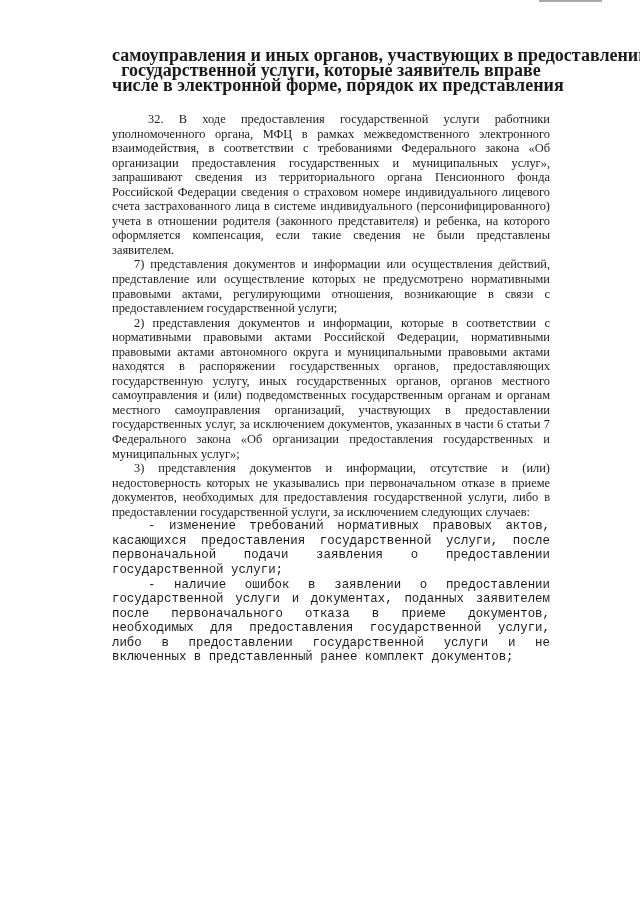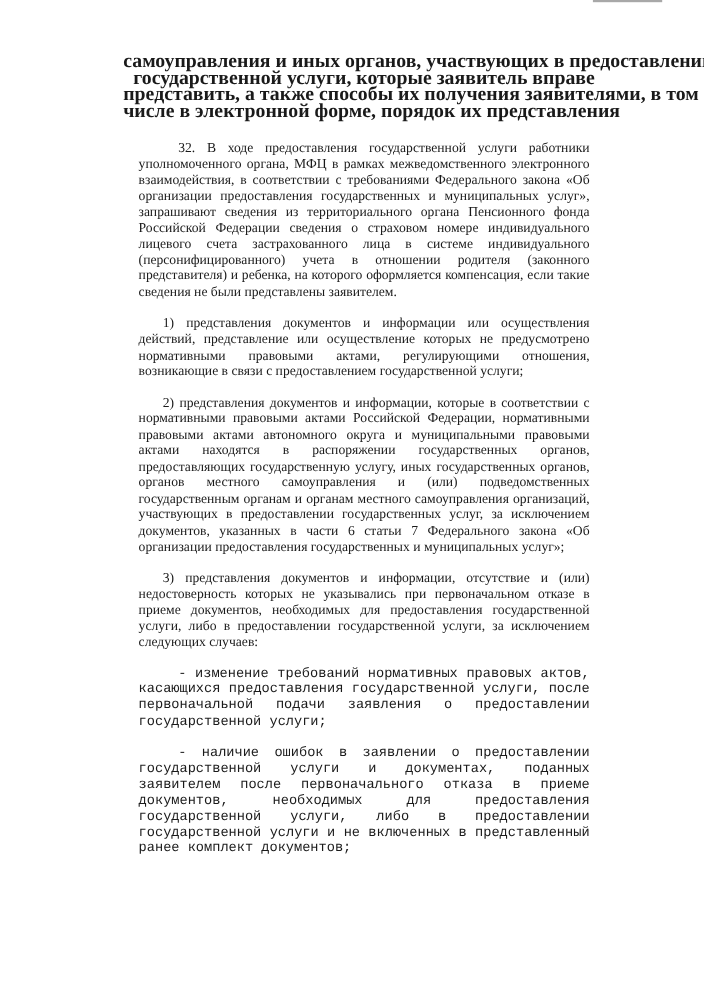--- a/index.html
+++ b/index.html
@@ -35,38 +35,37 @@
       font-size: 18px;
       line-height: 15px;
       margin: 0 0 19px 0;
     }
     .heading span { display: block; white-space: nowrap; }
     .para {
       font-size: 12.4px;
       line-height: 14.55px;
       text-align: justify;
       text-indent: 36px;
-      margin: 14px;
+      margin: 0;
     }
     .para.item { text-indent: 22px; }
     .para.dash { text-indent: 36px; font-family: Liberation Mono, monospace; }
     .para.p34 { text-indent: 36px; }
   </style>
 </head>
 <body>
 
 <div class="top-bar"></div>
 
 <div class="page">
   <div class="heading">
     <span>самоуправления и иных органов, участвующих в предоставлении</span>
     <span>государственной услуги, которые заявитель вправе</span>
-    <span>представить, а также способы их получения заявителями, в том</span>
     <span>числе в электронной форме, порядок их представления</span>
   </div>
 
   <p class="para">32. В ходе предоставления государственной услуги работники уполномоченного органа, МФЦ в рамках межведомственного электронного взаимодействия, в соответствии с требованиями Федерального закона «Об организации предоставления государственных и муниципальных услуг», запрашивают сведения из территориального органа Пенсионного фонда Российской Федерации сведения о страховом номере индивидуального лицевого счета застрахованного лица в системе индивидуального (персонифицированного) учета в отношении родителя (законного представителя) и ребенка, на которого оформляется компенсация, если такие сведения не были представлены заявителем.</p>
-  <p class="para item">1) представления документов и информации или осуществления действий, представление или осуществление которых не предусмотрено нормативными правовыми актами, регулирующими отношения, возникающие в связи с предоставлением государственной услуги;</p>
+  <p class="para item">7) представления документов и информации или осуществления действий, представление или осуществление которых не предусмотрено нормативными правовыми актами, регулирующими отношения, возникающие в связи с предоставлением государственной услуги;</p>
   <p class="para item">2) представления документов и информации, которые в соответствии с нормативными правовыми актами Российской Федерации, нормативными правовыми актами автономного округа и муниципальными правовыми актами находятся в распоряжении государственных органов, предоставляющих государственную услугу, иных государственных органов, органов местного самоуправления и (или) подведомственных государственным органам и органам местного самоуправления организаций, участвующих в предоставлении государственных услуг, за исключением документов, указанных в части 6 статьи 7 Федерального закона «Об организации предоставления государственных и муниципальных услуг»;</p>
   <p class="para item">3) представления документов и информации, отсутствие и (или) недостоверность которых не указывались при первоначальном отказе в приеме документов, необходимых для предоставления государственной услуги, либо в предоставлении государственной услуги, за исключением следующих случаев:</p>
   <p class="para dash">- изменение требований нормативных правовых актов, касающихся предоставления государственной услуги, после первоначальной подачи заявления о предоставлении государственной услуги;</p>
   <p class="para dash">- наличие ошибок в заявлении о предоставлении государственной услуги и документах, поданных заявителем после первоначального отказа в приеме документов, необходимых для предоставления государственной услуги, либо в предоставлении государственной услуги и не включенных в представленный ранее комплект документов;</p>
 </div>
 
 </body></html>

